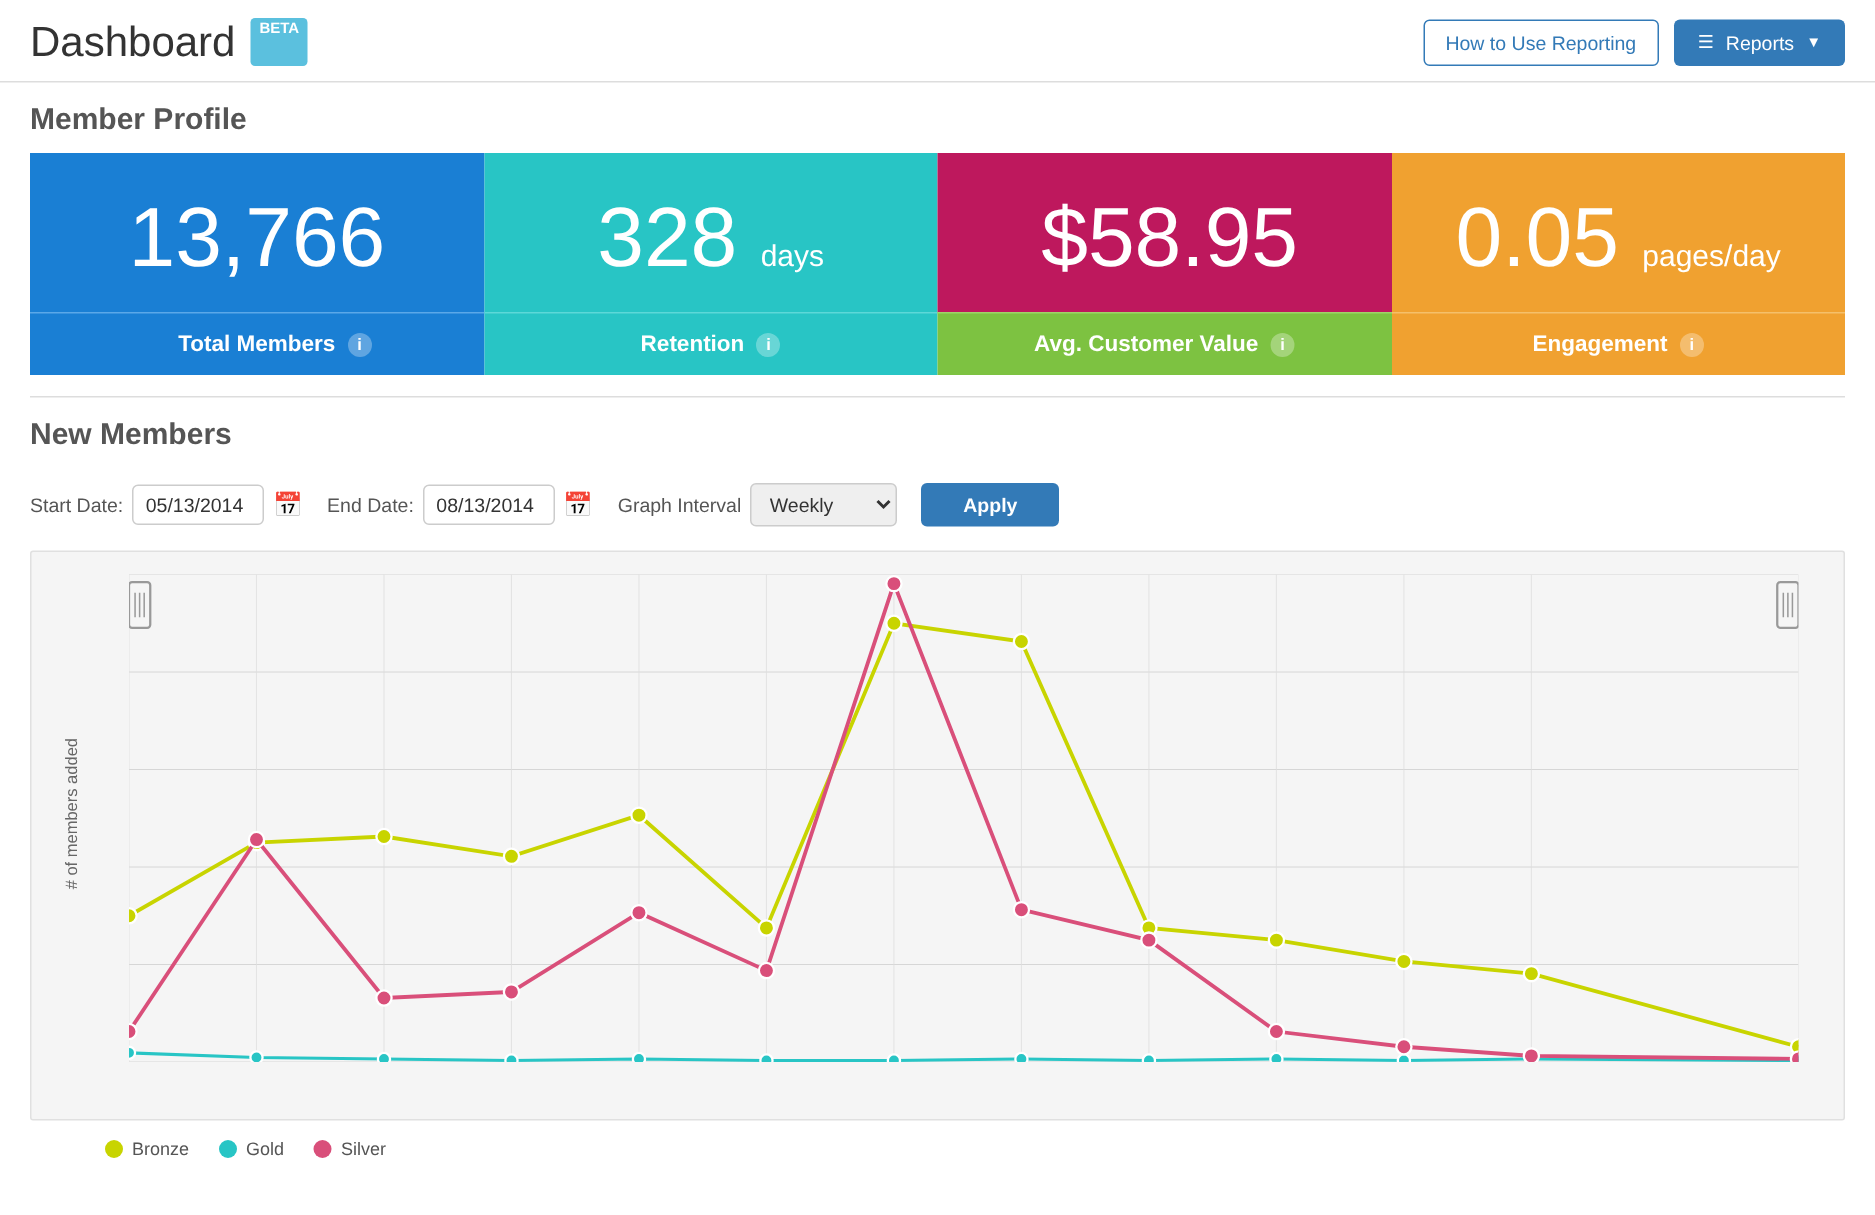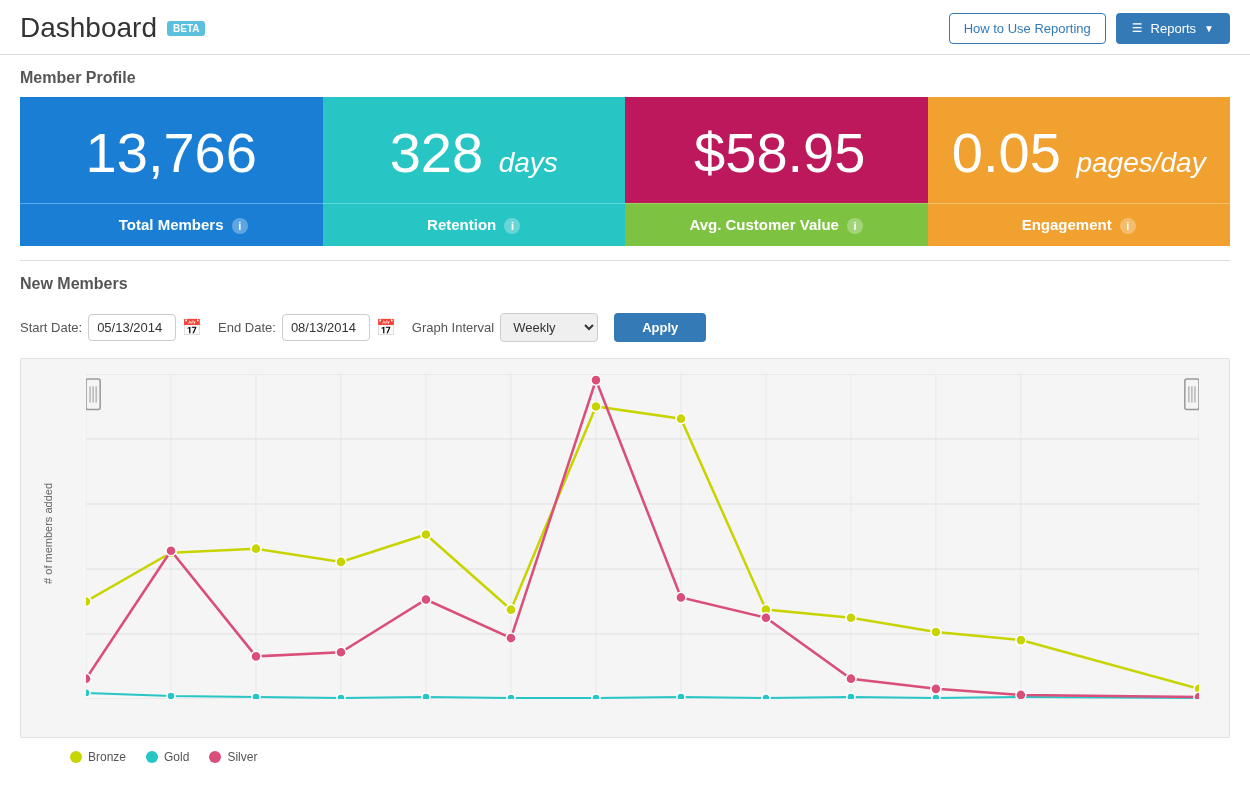--- a/index.html
+++ b/index.html
@@ -8,21 +8,20 @@
     
     .header {
       display: flex;
       align-items: center;
       justify-content: space-between;
       padding: 12px 20px 10px 20px;
       border-bottom: 1px solid #ddd;
     }
     .header-left {
       display: flex;
-      align-items: center;
       gap: 10px;
     }
     .page-title {
       font-size: 28px;
       font-weight: 300;
       color: #333;
     }
     .beta-badge {
       background: #5bc0de;
       color: #fff;
@@ -63,21 +62,21 @@
     }
     .btn-reports .caret {
       font-size: 10px;
     }
 
     
     .main { padding: 0 20px; }
 
     
     .section-title {
-      font-size: 16px;
+      font-size: 20px;
       font-weight: 600;
       color: #555;
       padding: 14px 0 10px 0;
     }
 
     
     .profile-cards {
       display: flex;
       width: 100%;
       border-radius: 0;
@@ -90,23 +89,22 @@
     }
     .card-value {
       padding: 28px 20px 22px 20px;
       text-align: center;
       color: #fff;
       font-size: 56px;
       font-weight: 200;
       line-height: 1;
     }
     .card-value span.unit {
-      font-size: 28px;
+      font-size: 20px;
       font-weight: 300;
-      font-style: italic;
     }
     .card-label {
       padding: 12px 10px;
       text-align: center;
       color: #fff;
       font-size: 15px;
       font-weight: bold;
     }
     .card-blue .card-value { background: #1a7fd4; }
     .card-blue .card-label { background: #1a7fd4; border-top: 1px solid #5ba8e8; padding-left: 34px; }

